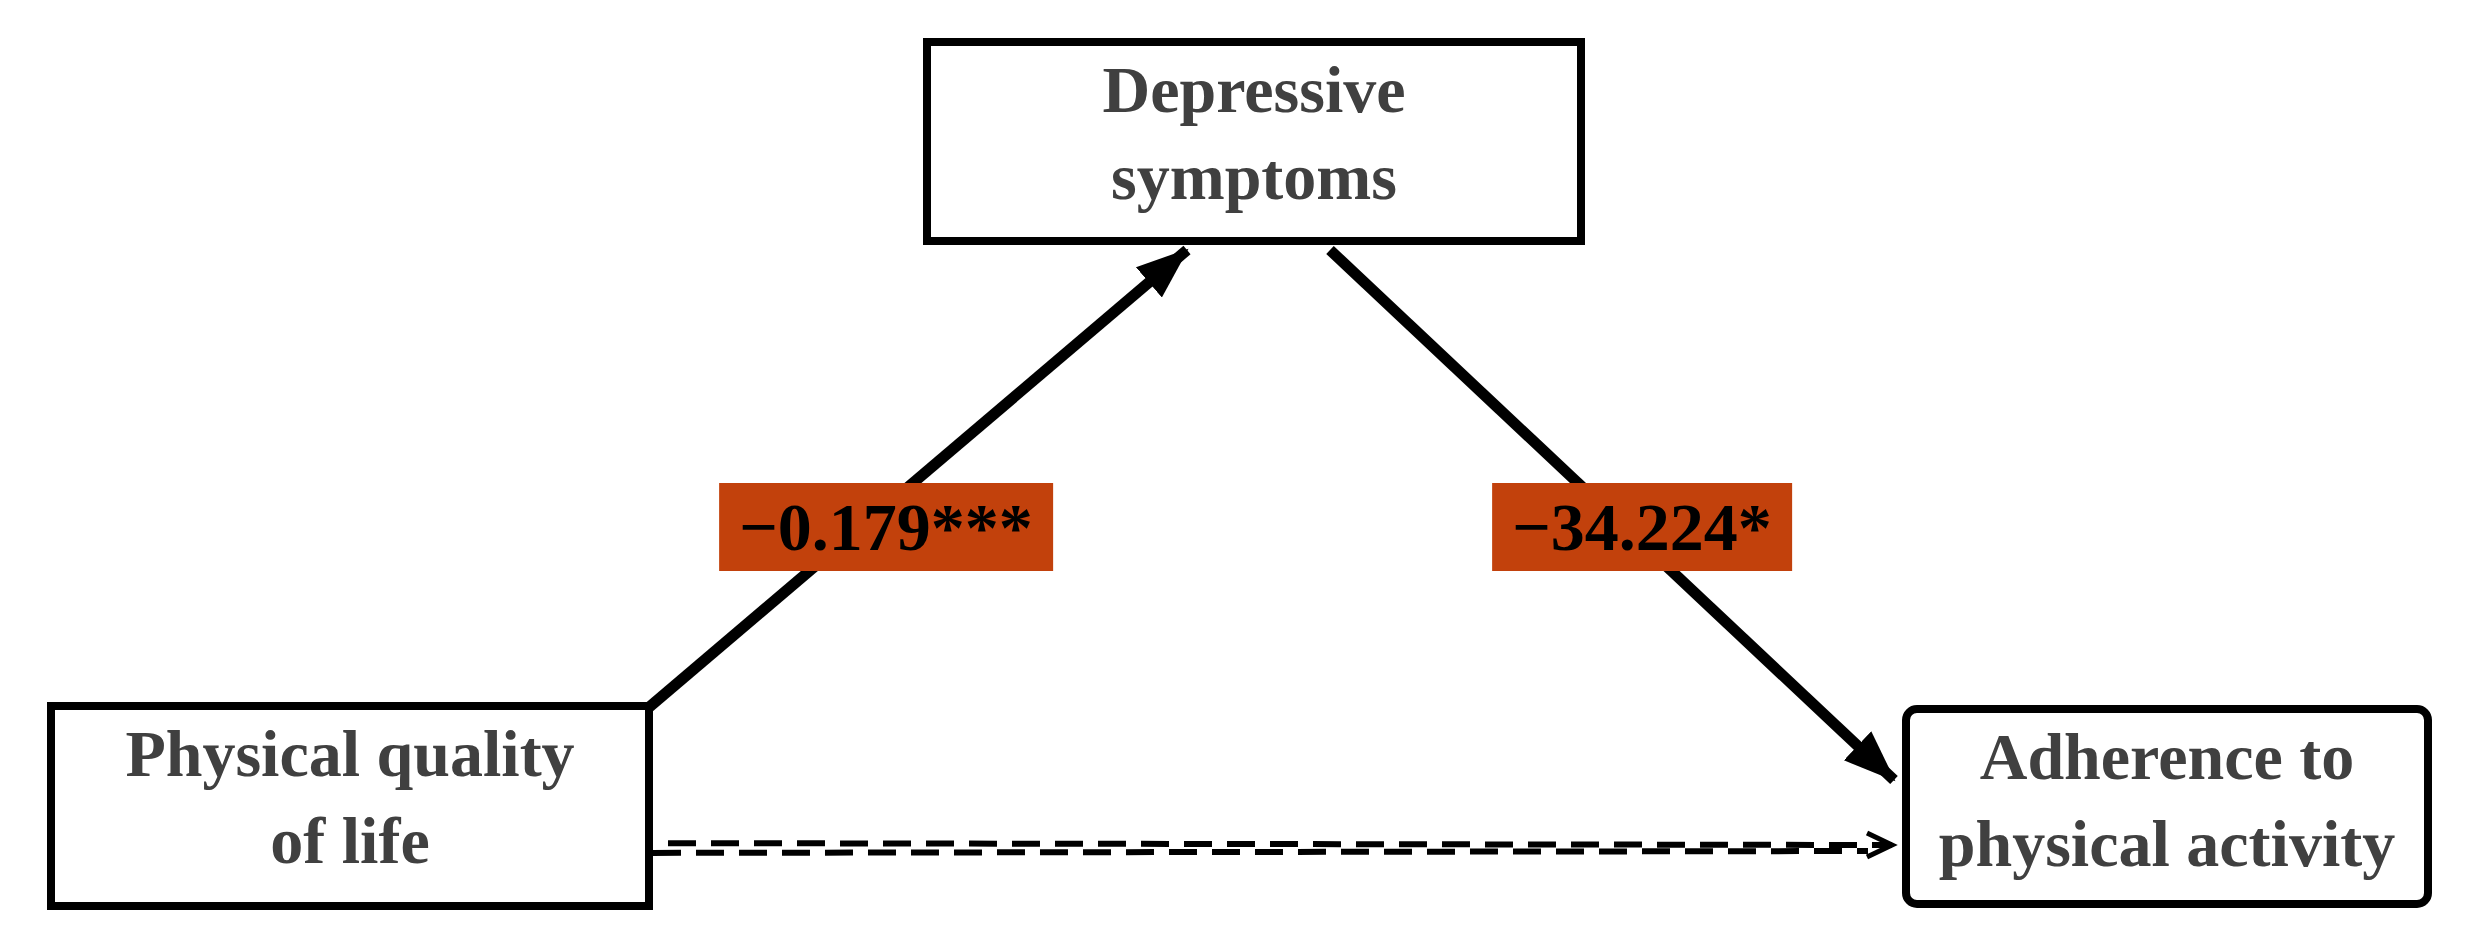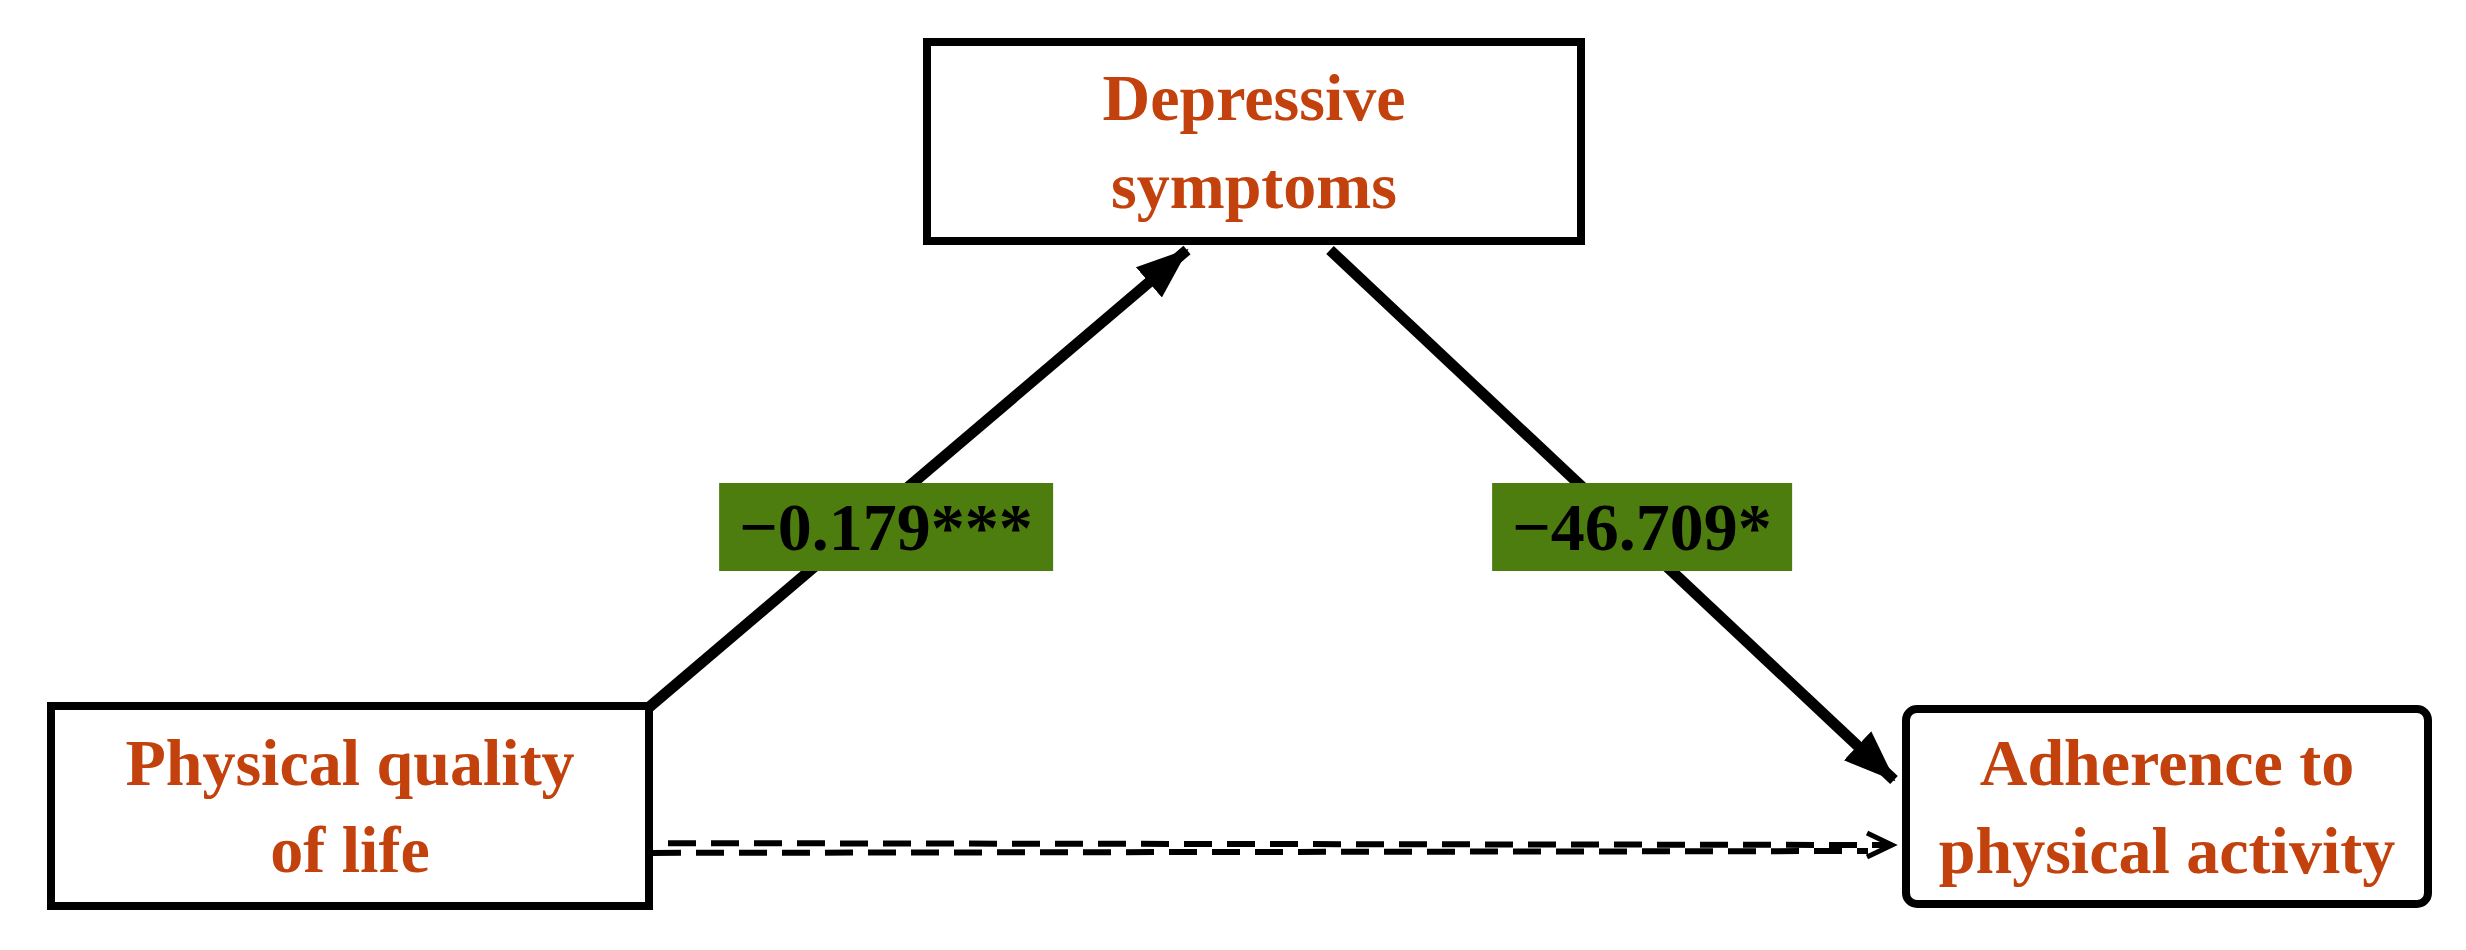--- a/index.html
+++ b/index.html
@@ -16,36 +16,36 @@
     left: 0; top: 0;
     width: 2466px; height: 950px;
     display: block;
   }
   .node {
     position: absolute;
     box-sizing: border-box;
     border: 8px solid #000000;
     background: #ffffff;
     display: flex;
-    align-items: center;
+    align-items: flex-start;
     justify-content: center;
     text-align: center;
     font-weight: bold;
     font-size: 66px;
     line-height: 1.32;
-    color: #c2410c;
+    color: #404040;
     white-space: pre-line;
   }
   #node-mediator  { left: 923px;  top: 38px;  width: 662px; height: 207px; }
   #node-predictor { left: 47px;   top: 702px; width: 606px; height: 208px; }
   #node-outcome   { left: 1902px; top: 705px; width: 530px; height: 203px; border-radius: 15px; }
   .coef {
     position: absolute;
     transform: translate(-50%, -50%);
-    background: #4d7c0f;
+    background: #c2410c;
     color: #000000;
     font-weight: bold;
     font-size: 68px;
     line-height: 1;
     padding: 10px 20px;
     white-space: nowrap;
   }
   #coef-a { left: 886px;  top: 527px; }
   #coef-b { left: 1642px; top: 527px; }
   #coef-c { left: 1277px; top: 840px; padding: 14px 42px; }
@@ -69,21 +69,21 @@
 
     <line x1="1330" y1="250" x2="1894" y2="780" stroke="#000000" stroke-width="11" marker-end="url(#arrow-solid)"></line>
 
     <line x1="582" y1="843" x2="1892" y2="845" stroke="#000000" stroke-width="6" stroke-dasharray="28 15" marker-end="url(#arrow-open)"></line>
 
     <line x1="588" y1="853" x2="1868" y2="851" stroke="#000000" stroke-width="6" stroke-dasharray="28 15" stroke-dashoffset="21"></line>
   </svg>
 
   <div class="coef" id="coef-a">−0.179***</div>
 
-  <div class="coef" id="coef-b">−46.709*</div>
+  <div class="coef" id="coef-b">−34.224*</div>
 
 
   <div class="node" id="node-mediator">
     <span>Depressive
 symptoms</span>
   </div>
 
   <div class="node" id="node-predictor">
     <span>Physical quality
 of life</span>

